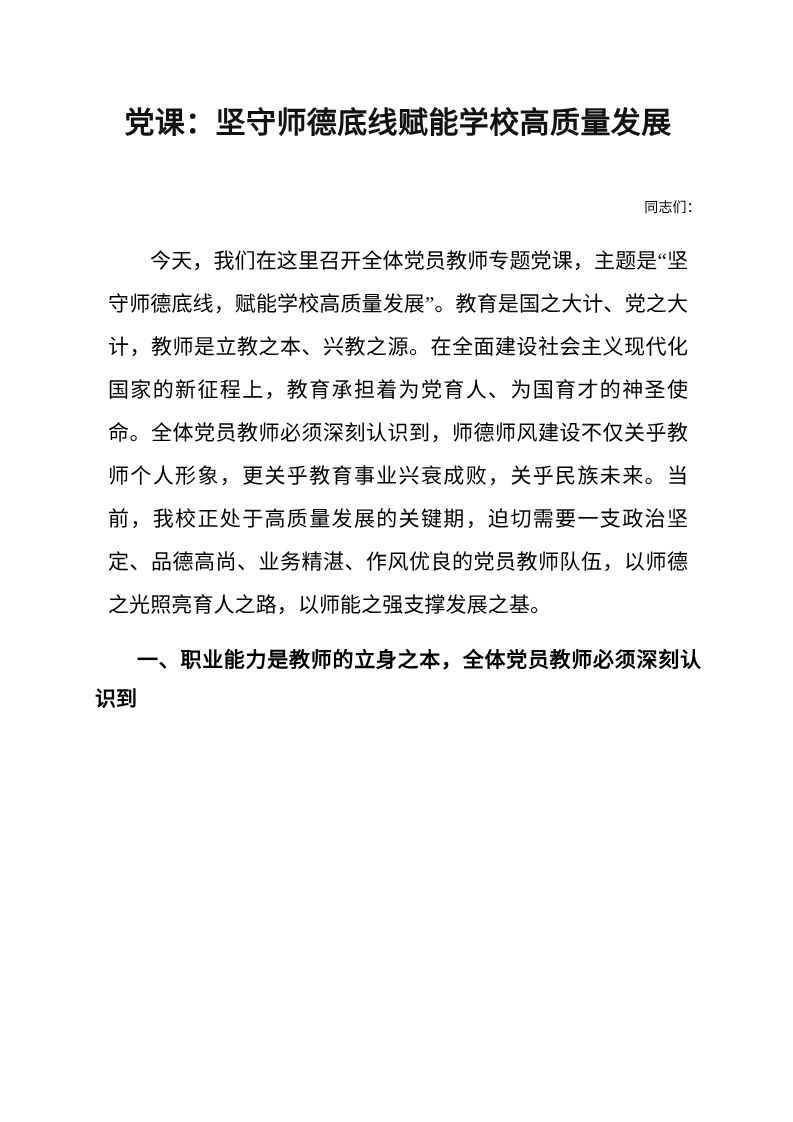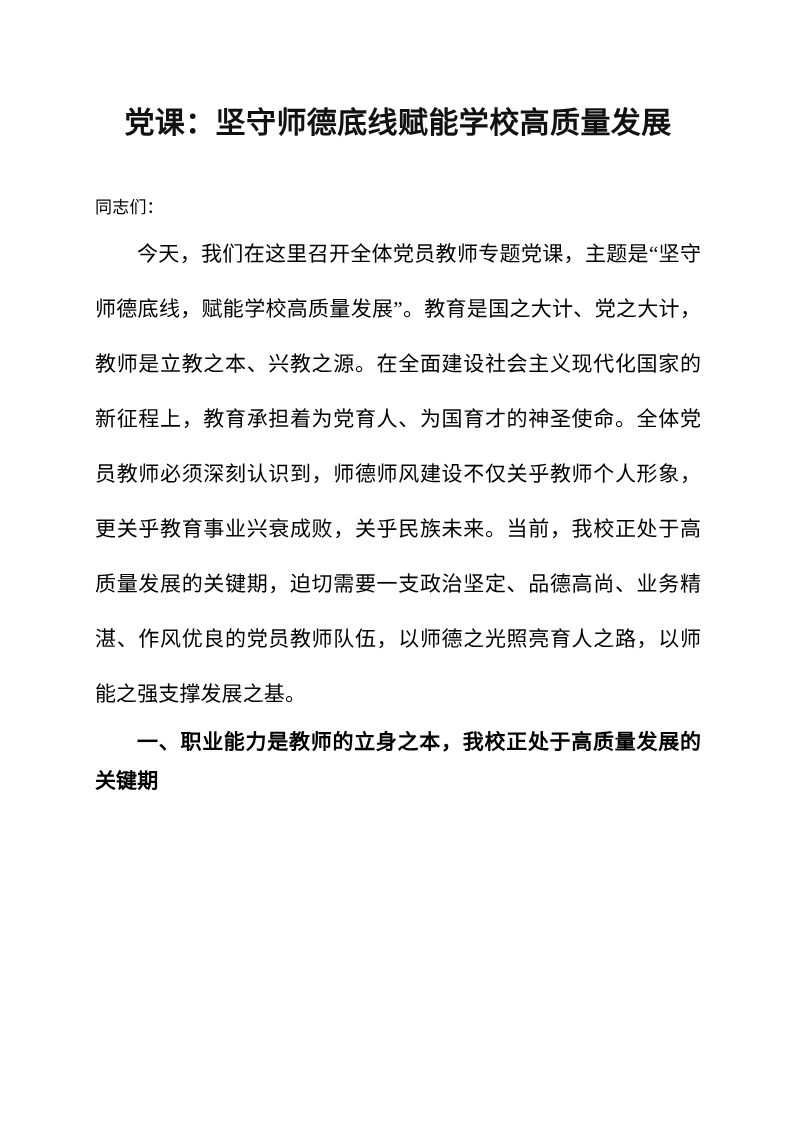--- a/index.html
+++ b/index.html
@@ -39,32 +39,32 @@
     line-height: 42px;
     text-align: center;
     letter-spacing: 0.4px;
     margin: 0;
     padding-top: 102px;
     color: #111111;
     white-space: nowrap;
   }
 
   .salutation {
-    font-size: 17px;
+    font-size: 14px;
     line-height: 39px;
     margin: 0;
     padding-top: 44px;
-    text-align: left;
+    text-align: right;
     letter-spacing: 0.2px;
   }
 
   p.body-para {
     font-size: 21px;
-    line-height: 55px;
-    margin: 0;
+    line-height: 43px;
+    margin: 13px;
     text-align: justify;
     text-align-last: left;
     text-justify: inter-character;
     text-indent: 2em;
     letter-spacing: 0.1px;
     word-break: break-all;
   }
 
   p.section-heading {
     font-family: "Liberation Sans", "DejaVu Sans", sans-serif;
@@ -99,21 +99,21 @@
 <div class="page">
 
   <div class="content">
 
     <h1 class="doc-title">党课：坚守师德底线赋能学校高质量发展</h1>
 
     <p class="salutation">同志们：</p>
 
     <p class="body-para">今天，我们在这里召开全体党员教师专题党课，主题是“坚守师德底线，赋能学校高质量发展”。教育是国之大计、党之大计，教师是立教之本、兴教之源。在全面建设社会主义现代化国家的新征程上，教育承担着为党育人、为国育才的神圣使命。全体党员教师必须深刻认识到，师德师风建设不仅关乎教师个人形象，更关乎教育事业兴衰成败，关乎民族未来。当前，我校正处于高质量发展的关键期，迫切需要一支政治坚定、品德高尚、业务精湛、作风优良的党员教师队伍，以师德之光照亮育人之路，以师能之强支撑发展之基。</p>
 
-    <p class="section-heading">一、职业能力是教师的立身之本，我校正处于高质量发展的关键期</p>
+    <p class="section-heading">一、职业能力是教师的立身之本，全体党员教师必须深刻认识到</p>
 
 
 
   </div>
 
   <div class="footer">— 1 —</div>
 
 </div>
 
 </body></html>

